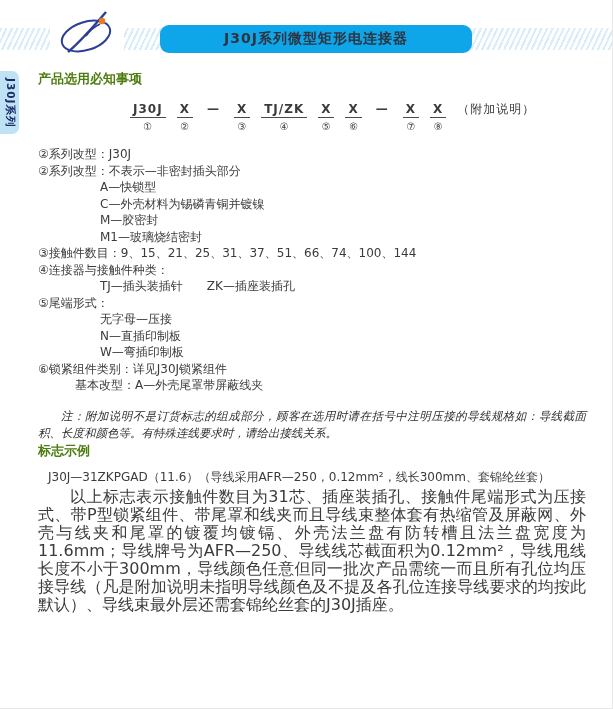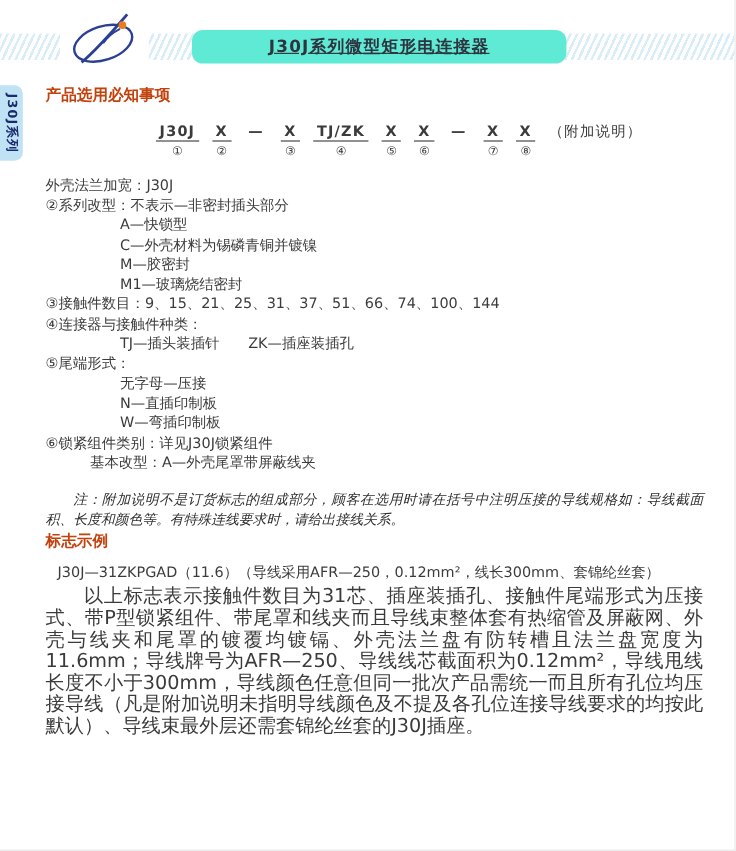--- a/index.html
+++ b/index.html
@@ -14,39 +14,39 @@
   
   .band{
     position:absolute;left:0;top:28px;right:0;height:22px;
     background:repeating-linear-gradient(115deg,#d9edf9 0 2px,#ffffff 2px 5px);
   }
   .logo-box{
     position:absolute;left:50px;top:6px;width:74px;height:58px;background:#fff;
   }
   .title-box{
     position:absolute;left:160px;top:25px;width:312px;height:28px;
-    background:#5eead4;border-radius:9px;
-    display:flex;align-items:center;justify-content:center;text-decoration:underline;
+    background:#0ea5e9;border-radius:9px;
+    display:flex;align-items:center;justify-content:center;
   }
   .title-box span{
     font-size:14px;font-weight:bold;color:#2e3440;letter-spacing:1px;
   }
   .side-tab{
     position:absolute;left:0;top:71px;width:19px;height:63px;
     background:#bfe3f4;border-radius:0 7px 7px 0;
     display:flex;align-items:center;justify-content:center;
   }
   .side-tab span{
     writing-mode:vertical-rl;text-orientation:sideways;
     font-size:10.5px;font-weight:bold;color:#1c2a6b;letter-spacing:1px;
   }
 
   
   .content{position:absolute;left:0;top:0;right:0;padding:70px 26px 0 38px;}
-  .sec-head{font-size:13px;font-weight:bold;color:#c2410c;margin:0 0 4px 0;}
+  .sec-head{font-size:13px;font-weight:bold;color:#4d7c0f;margin:0 0 4px 0;}
 
   
   .diagram{display:flex;align-items:flex-start;margin:14px 0 14px 92px;text-align:center;}
   .seg{display:flex;flex-direction:column;align-items:center;margin-right:11px;}
   .seg-text{
     font-size:12px;font-weight:bold;color:#3b3b3b;letter-spacing:1px;
     padding:0 3px 1px 3px;border-bottom:1.5px solid #4a4a4a;line-height:14px;
   }
   .seg.plain .seg-text{border-bottom:none;}
   .seg-num{font-size:10px;color:#3b3b3b;margin-top:3px;line-height:11px;}
@@ -142,21 +142,21 @@
   </div>
         <div class="seg">
     <span class="seg-text">X</span>
     <span class="seg-num">⑧</span>
   </div>
         <span class="diagram-suffix">（附加说明）</span>
       </div>
 
     <div class="spec" id="spec-list">
         <div>
-    <div class="spec-line">外壳法兰加宽：J30J</div>
+    <div class="spec-line">②系列改型：J30J</div>
   </div>
         <div>
     <div class="spec-line">②系列改型：不表示—非密封插头部分</div>
   <div class="spec-sub">A—快锁型</div>
           <div class="spec-sub">C—外壳材料为锡磷青铜并镀镍</div>
           <div class="spec-sub">M—胶密封</div>
           <div class="spec-sub">M1—玻璃烧结密封</div>
         </div>
         <div>
     <div class="spec-line">③接触件数目：9、15、21、25、31、37、51、66、74、100、144</div>

